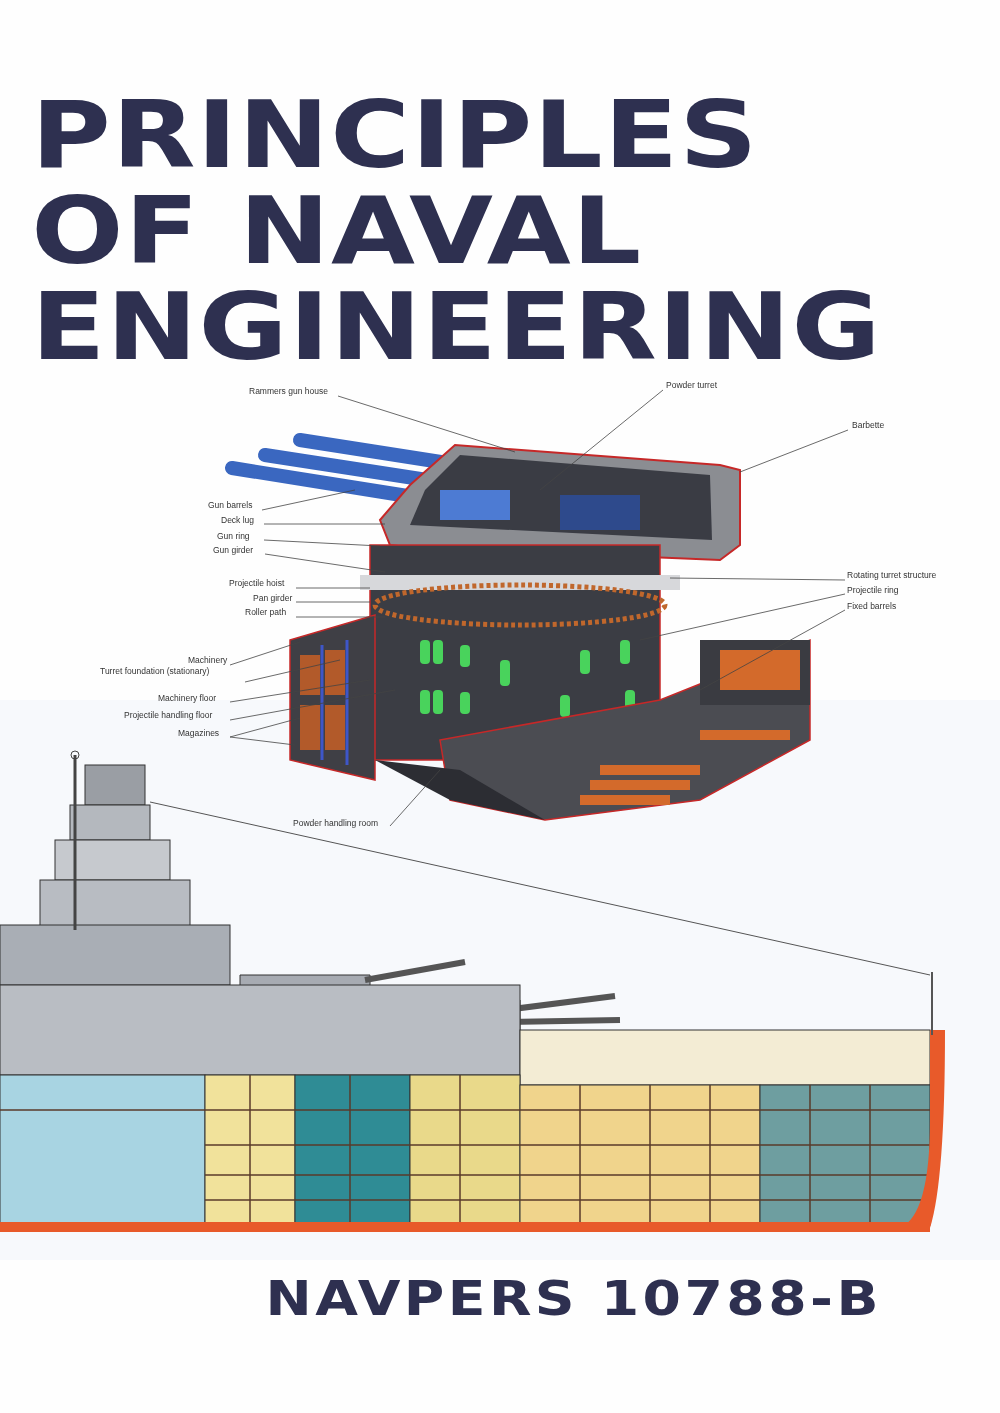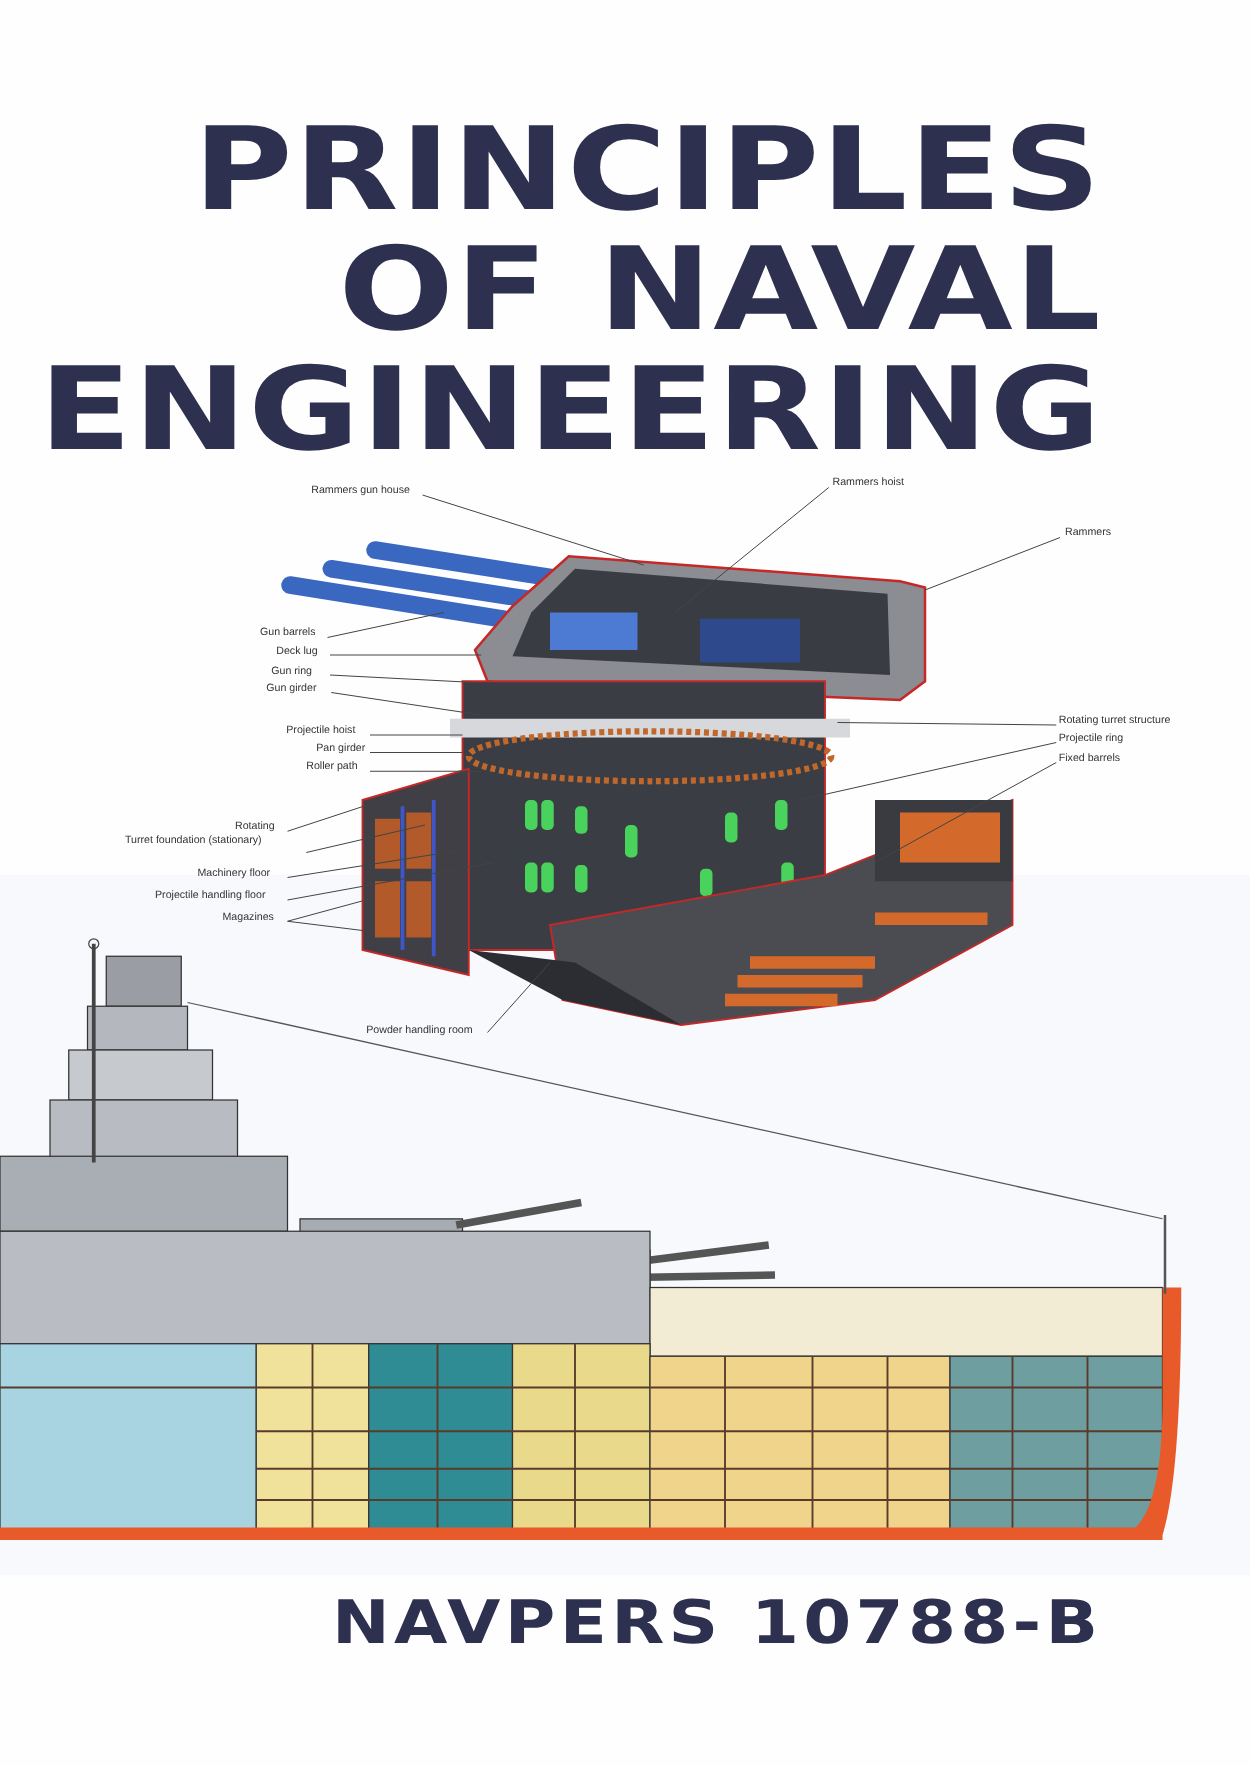--- a/index.html
+++ b/index.html
@@ -1,17 +1,17 @@
 <!DOCTYPE html>
 <html><head>
 <meta charset="utf-8">
 <style>
   html,body{margin:0;padding:0;}
   body{width:1000px;height:1413px;background:#fefefe;position:relative;overflow:hidden;font-family:"DejaVu Sans",sans-serif;}
-  .title-block{position:absolute;right:118px;top:88px;text-align:right;}
+  .title-block{position:absolute;right:118px;top:88px;}
   .title-line{display:block;font-family:"DejaVu Sans",sans-serif;font-weight:bold;color:#2e3050;font-size:92px;line-height:96px;letter-spacing:1px;transform:scaleX(1.18);transform-origin:right center;}
   .code{position:absolute;right:118px;top:1270px;font-family:"DejaVu Sans",sans-serif;font-weight:bold;color:#2e3050;font-size:48px;letter-spacing:3px;transform:scaleX(1.15);transform-origin:right center;}
   .label{position:absolute;font-family:"Liberation Sans",sans-serif;font-size:8.5px;color:#333;white-space:nowrap;}
   svg{position:absolute;left:0;top:0;}
 </style>
 </head>
 <body>
 
 <div class="title-block">
   <span class="title-line">PRINCIPLES</span>
@@ -149,28 +149,28 @@
 
 <div>
   <span class="label" style="left:249px;top:386px">Rammers gun house</span>
   <span class="label" style="left:208px;top:500px">Gun barrels</span>
   <span class="label" style="left:221px;top:515px">Deck lug</span>
   <span class="label" style="left:217px;top:531px">Gun ring</span>
   <span class="label" style="left:213px;top:545px">Gun girder</span>
   <span class="label" style="left:229px;top:578px">Projectile hoist</span>
   <span class="label" style="left:253px;top:593px">Pan girder</span>
   <span class="label" style="left:245px;top:607px">Roller path</span>
-  <span class="label" style="left:188px;top:655px">Rotating</span>
+  <span class="label" style="left:188px;top:655px">Machinery</span>
   <span class="label" style="left:100px;top:666px">Turret foundation (stationary)</span>
   <span class="label" style="left:158px;top:693px">Machinery floor</span>
   <span class="label" style="left:124px;top:710px">Projectile handling floor</span>
   <span class="label" style="left:178px;top:728px">Magazines</span>
 
-  <span class="label" style="left:666px;top:380px">Rammers hoist</span>
-  <span class="label" style="left:852px;top:420px">Rammers</span>
+  <span class="label" style="left:666px;top:380px">Powder turret</span>
+  <span class="label" style="left:852px;top:420px">Barbette</span>
   <span class="label" style="left:847px;top:570px">Rotating turret structure</span>
   <span class="label" style="left:847px;top:585px">Projectile ring</span>
   <span class="label" style="left:847px;top:601px">Fixed barrels</span>
 
   <span class="label" style="left:293px;top:818px">Powder handling room</span>
 </div>
 
 <div class="code">NAVPERS 10788-B</div>
 
 </body></html>

